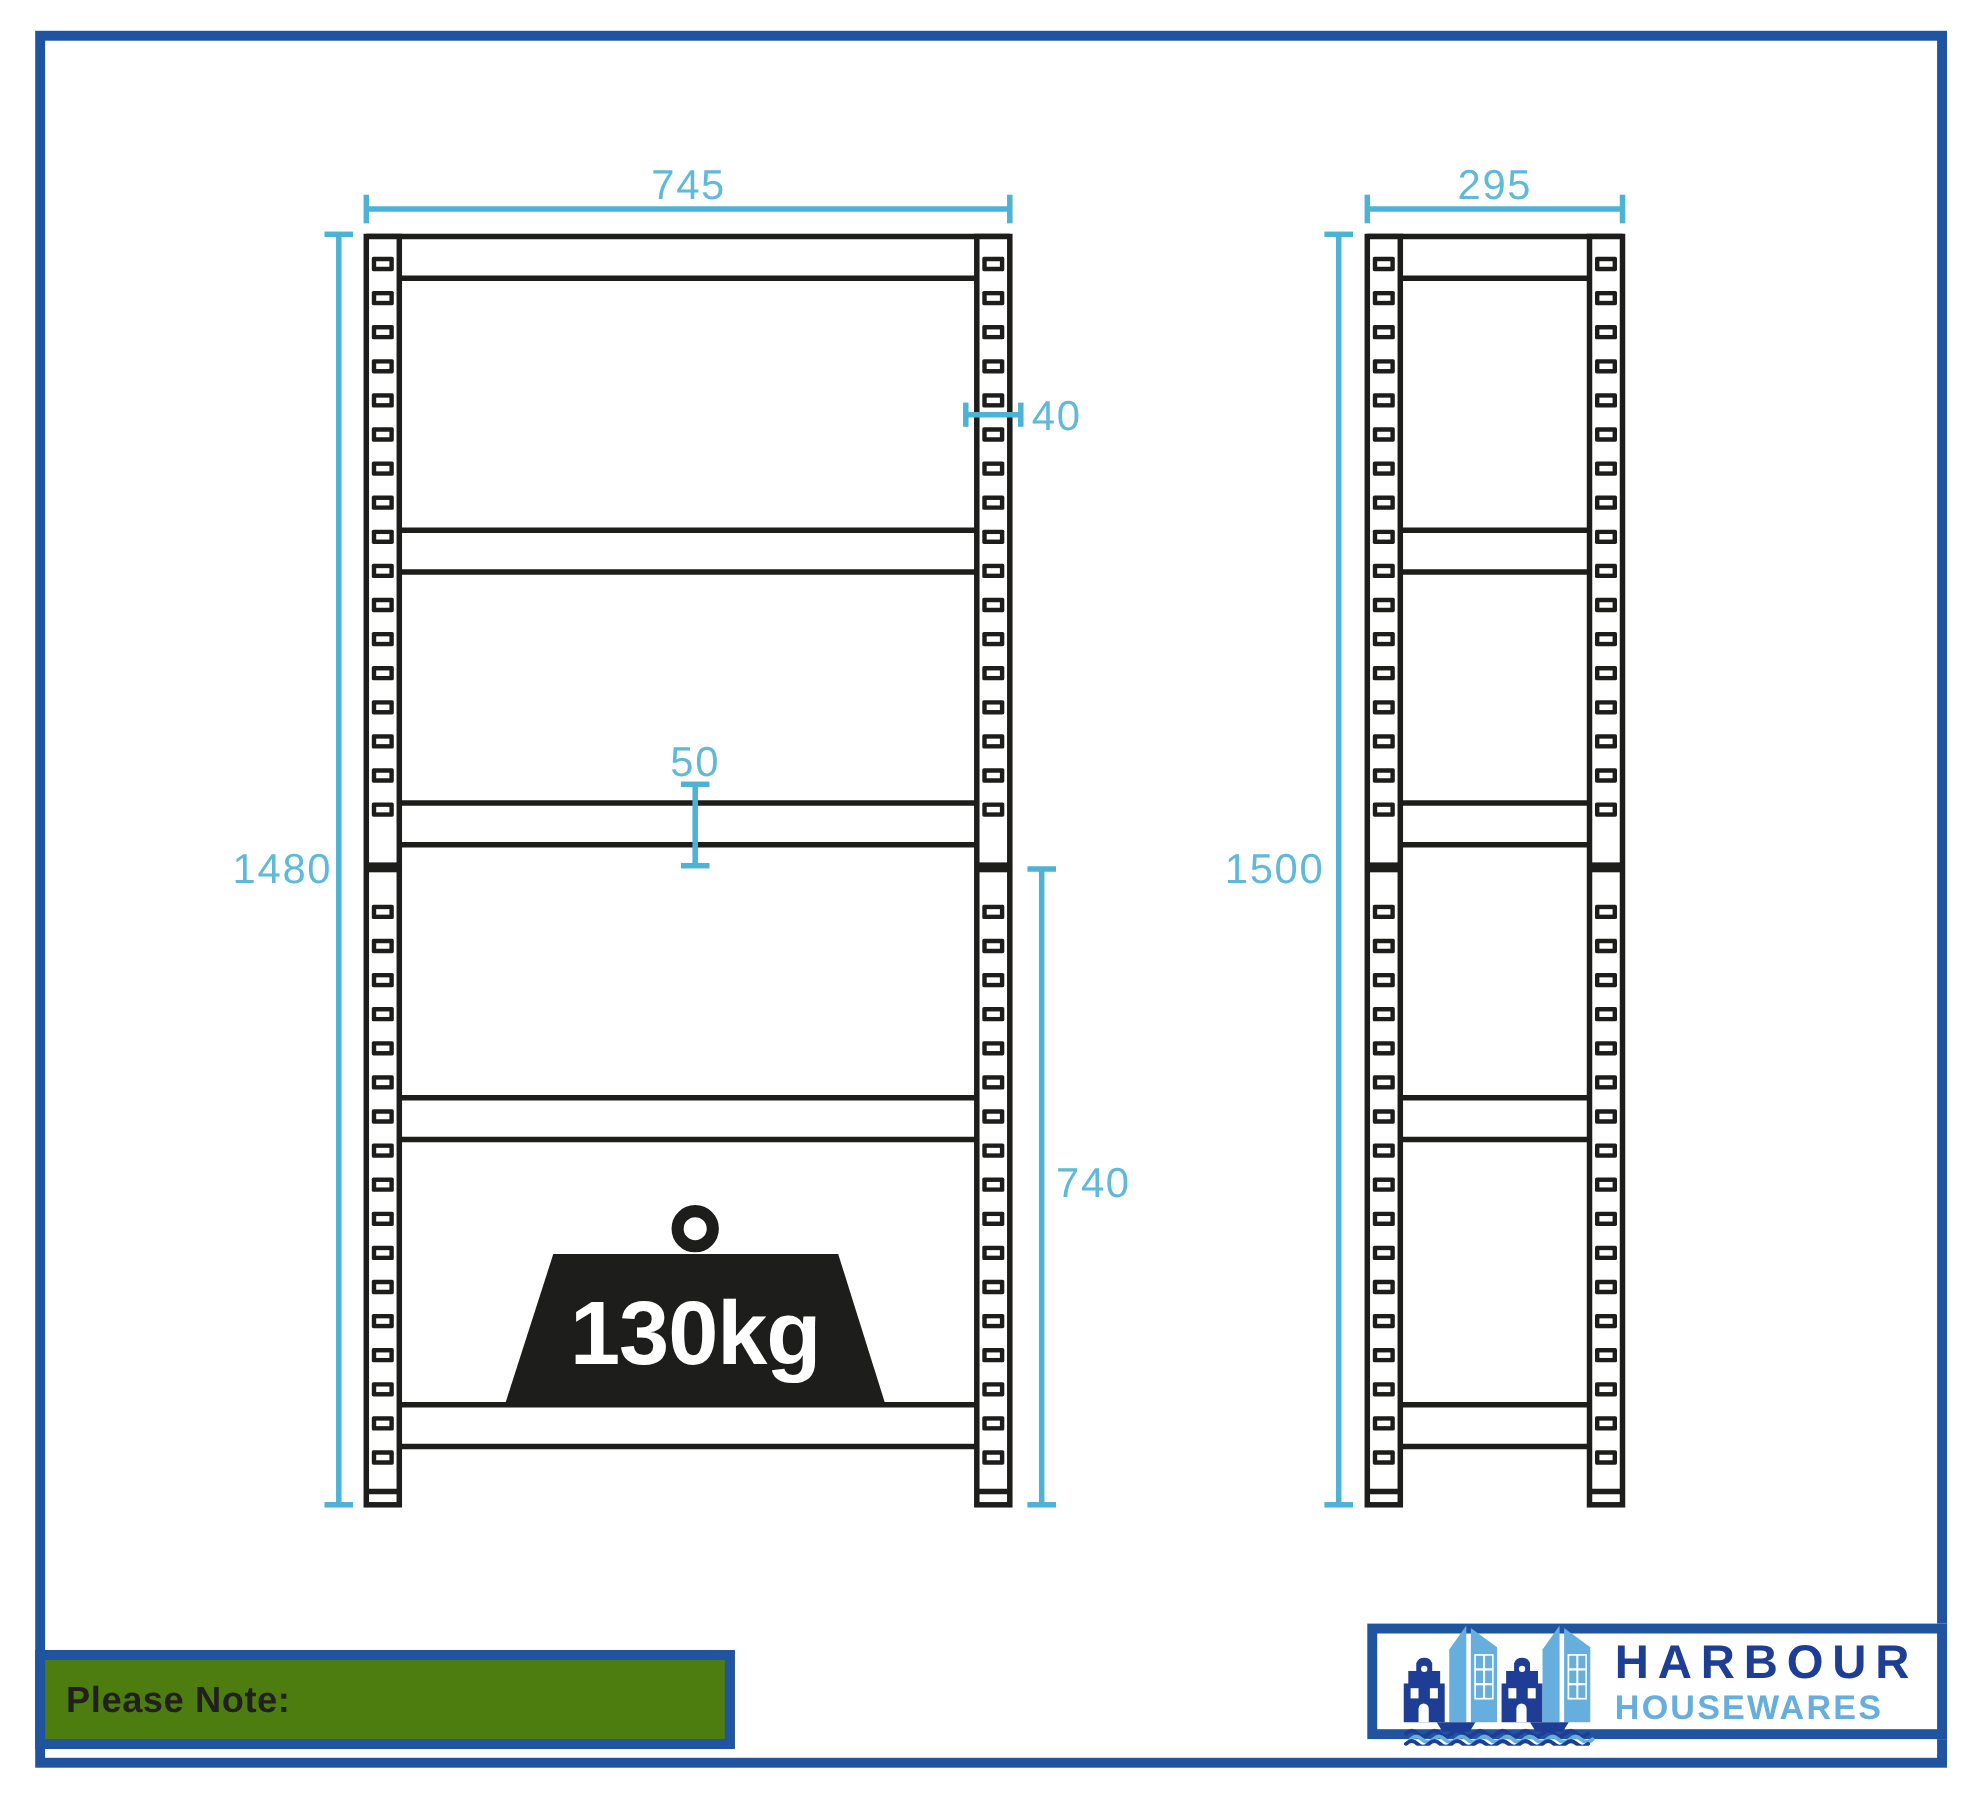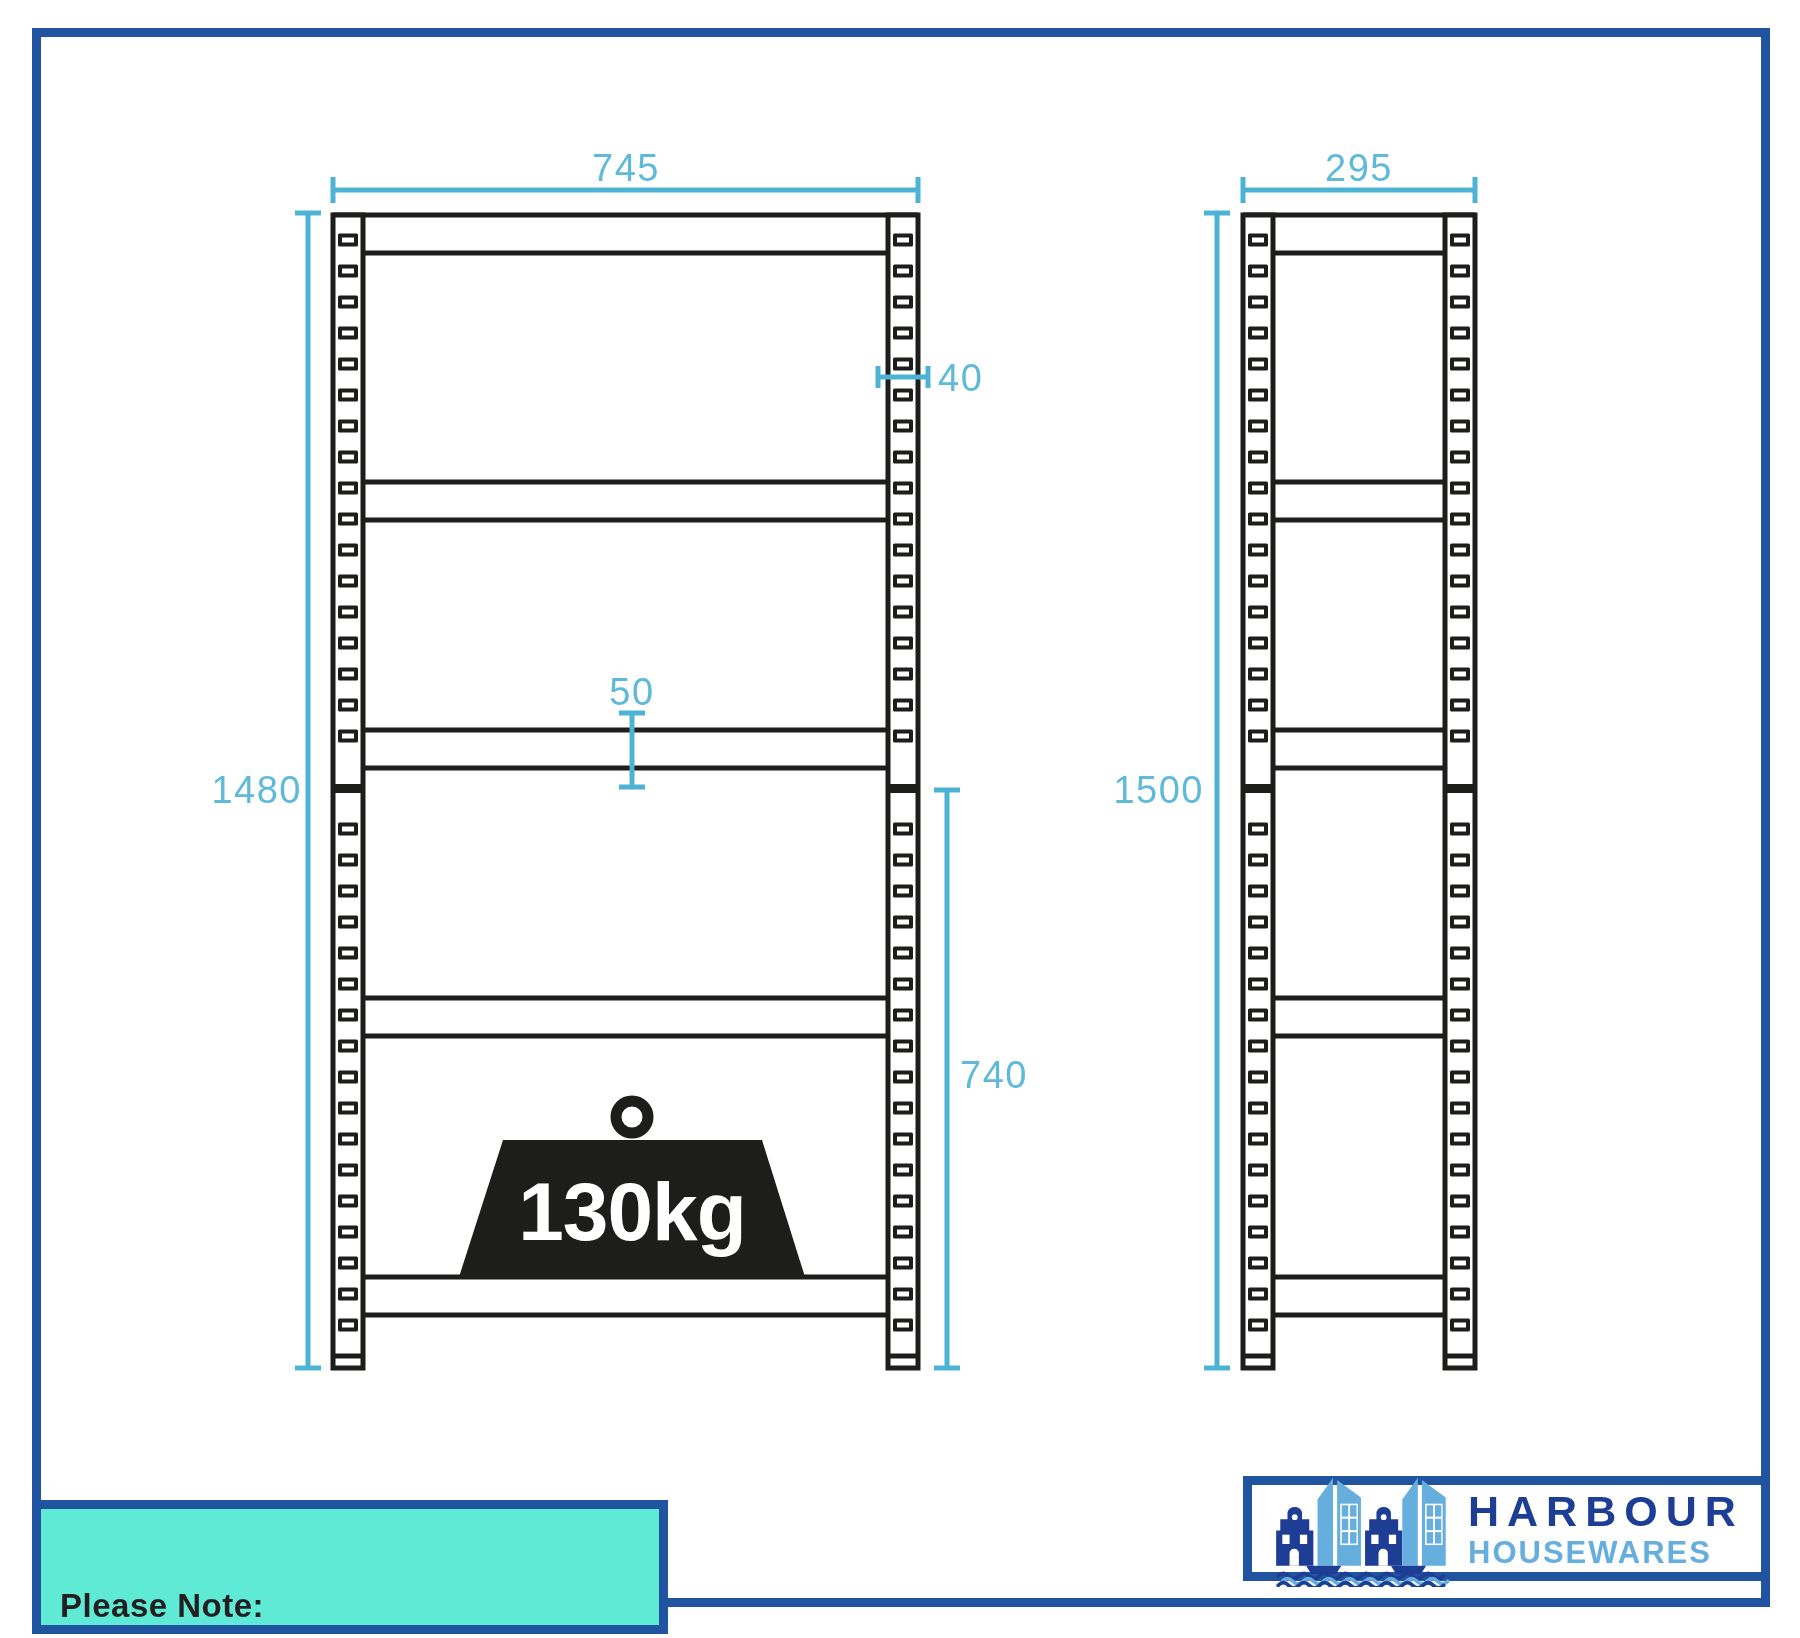--- a/index.html
+++ b/index.html
@@ -14,22 +14,22 @@
   svg.drawing{position:absolute;left:0;top:0;width:1800px;height:1638px;}
   .ink-line{stroke:var(--ink);stroke-width:5;fill:none;}
   .ink-rect{fill:#ffffff;stroke:var(--ink);stroke-width:5;}
   .slot-outer{fill:var(--ink);}
   .slot-inner{fill:#ffffff;}
   .ink-fill{fill:var(--ink);}
   .ink-ring{fill:#ffffff;stroke:var(--ink);stroke-width:11;}
   .dim{stroke:var(--dim);stroke-width:5;fill:none;stroke-linecap:butt;}
   .dimtext{fill:var(--dimtext);font-size:38px;letter-spacing:1.5px;}
   .weight-text{fill:#ffffff;font-size:82px;font-weight:bold;letter-spacing:-1px;}
-  .note-box{position:absolute;left:32px;top:1500px;width:636px;height:134px;box-sizing:border-box;
-            border:9px solid var(--frame);background:#5eead4;display:flex;align-items:flex-end;
+  .note-box{position:absolute;left:32px;top:1500px;width:636px;height:90px;box-sizing:border-box;
+            border:9px solid var(--frame);background:#4d7c0f;display:flex;align-items:center;
             padding-left:19px;color:#231f20;font-size:33px;white-space:nowrap;}
   .note-box .lbl{font-weight:bold;letter-spacing:0.5px;}
   .note-box .txt{margin-left:12px;word-spacing:8px;letter-spacing:0.5px;}
   .logo-box{position:absolute;left:1243px;top:1476px;width:527px;height:105px;box-sizing:border-box;
             border:9px solid var(--frame);background:#ffffff;display:flex;align-items:center;
             padding-left:20px;gap:14px;}
   .logo-text{display:flex;flex-direction:column;justify-content:center;line-height:1;}
   .logo-l1{color:var(--navy);font-weight:bold;font-size:43px;letter-spacing:8px;}
   .logo-l2{color:var(--lightblue);font-weight:bold;font-size:31px;letter-spacing:2px;margin-top:4px;}
   .lg-navy{fill:var(--navy);}

